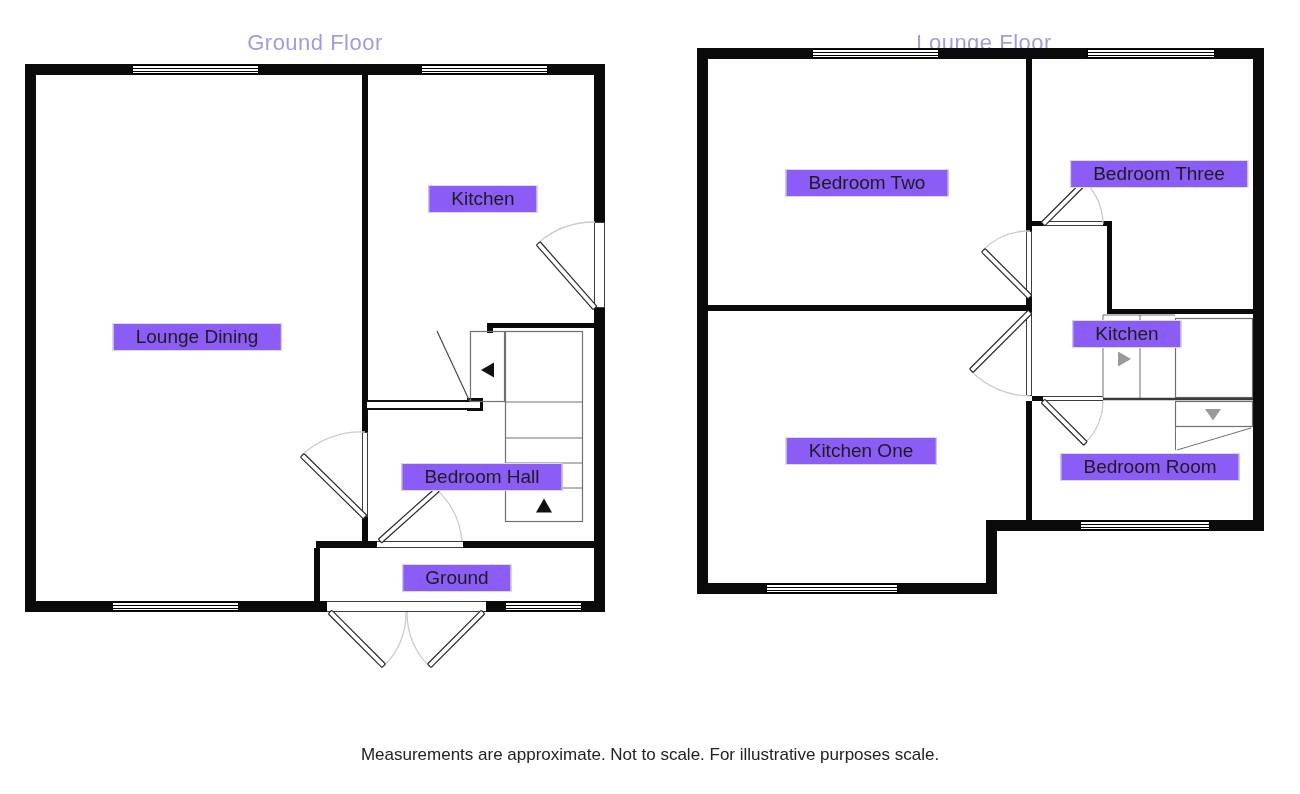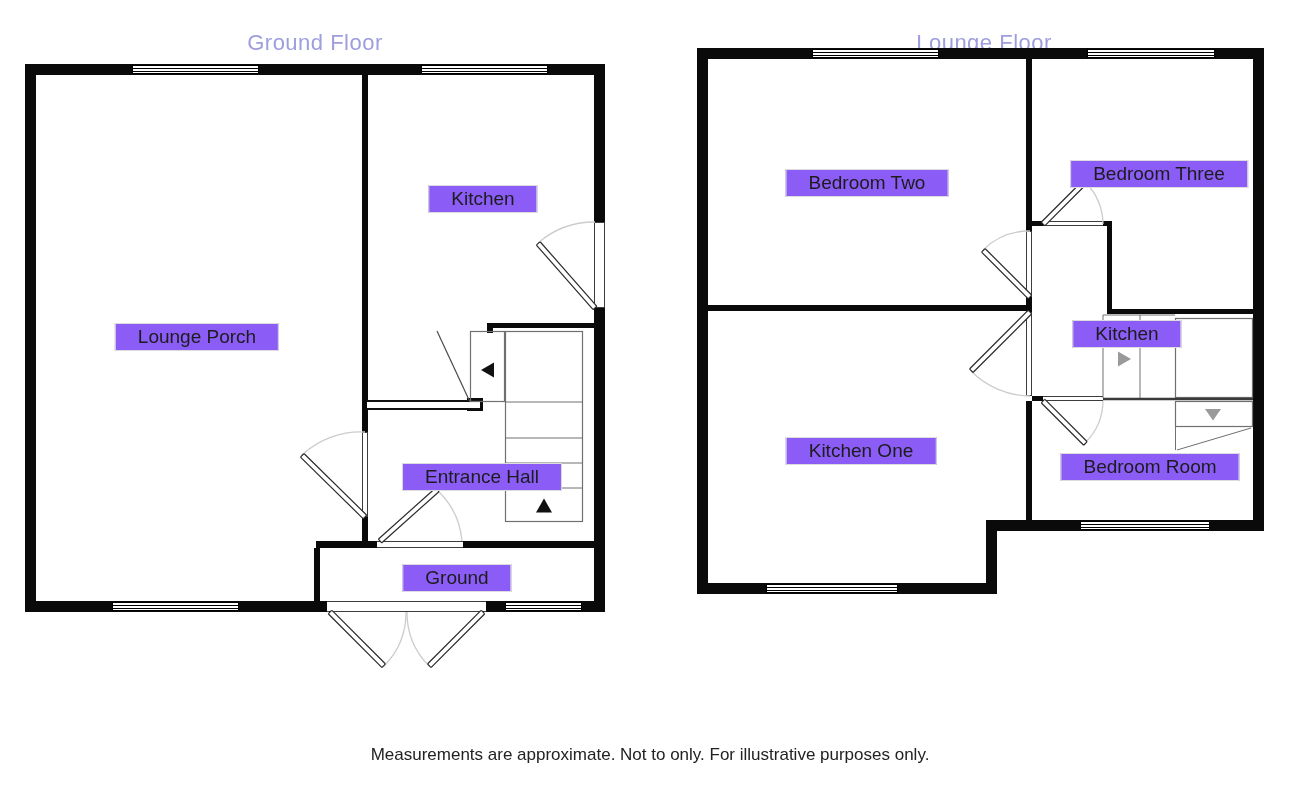--- a/index.html
+++ b/index.html
@@ -86,23 +86,23 @@
       <rect class="leaf" x="340" y="450.5" width="88" height="5" rx="1" transform="rotate(-135.5 340 453)"></rect>
       <path class="arc" d="M 412,426 A 79,79 0 0 1 437,477"></path>
       <rect class="leaf" x="355" y="474.5" width="77" height="5" rx="1" transform="rotate(-41.8 355 477)"></rect>
       <path class="arc" d="M 359,602 A 76,76 0 0 0 381,548"></path>
       <path class="arc" d="M 404,602 A 76,76 0 0 1 382,548"></path>
       <rect class="leaf" x="305" y="545.5" width="76" height="5" rx="1" transform="rotate(45 305 548)"></rect>
       <rect class="leaf" x="458" y="545.5" width="76" height="5" rx="1" transform="rotate(135 458 548)"></rect>
     </g>
   </svg>
 
-  <div class="room-label" style="left:172px;top:273px">Lounge Porch</div>
+  <div class="room-label" style="left:172px;top:273px">Lounge Dining</div>
   <div class="room-label" style="left:458px;top:135px">Kitchen</div>
-  <div class="room-label" style="left:457px;top:413px">Entrance Hall</div>
+  <div class="room-label" style="left:457px;top:413px">Bedroom Hall</div>
   <div class="room-label" style="left:432px;top:514px">Ground</div>
 </div>
 
 <div class="plan" style="left:697px;top:48px;width:590px;height:546px">
 
   <div class="wall" style="left:0;top:0;width:567px;height:11px"></div>
   <div class="wall" style="left:0;top:0;width:11px;height:546px"></div>
   <div class="wall" style="left:556px;top:0;width:11px;height:483px"></div>
   <div class="wall" style="left:0;top:535px;width:300px;height:11px"></div>
   <div class="wall" style="left:289px;top:472px;width:11px;height:74px"></div>
@@ -152,13 +152,13 @@
     </g>
   </svg>
 
   <div class="room-label" style="left:170px;top:135px">Bedroom Two</div>
   <div class="room-label" style="left:462px;top:126px">Bedroom Three</div>
   <div class="room-label" style="left:430px;top:286px">Kitchen</div>
   <div class="room-label" style="left:164px;top:403px">Kitchen One</div>
   <div class="room-label" style="left:453px;top:419px">Bedroom Room</div>
 </div>
 
-<div class="disclaimer" style="left:650px;top:745px">Measurements are approximate. Not to only. For illustrative purposes only.</div>
+<div class="disclaimer" style="left:650px;top:745px">Measurements are approximate. Not to scale. For illustrative purposes scale.</div>
 
 </body></html>

